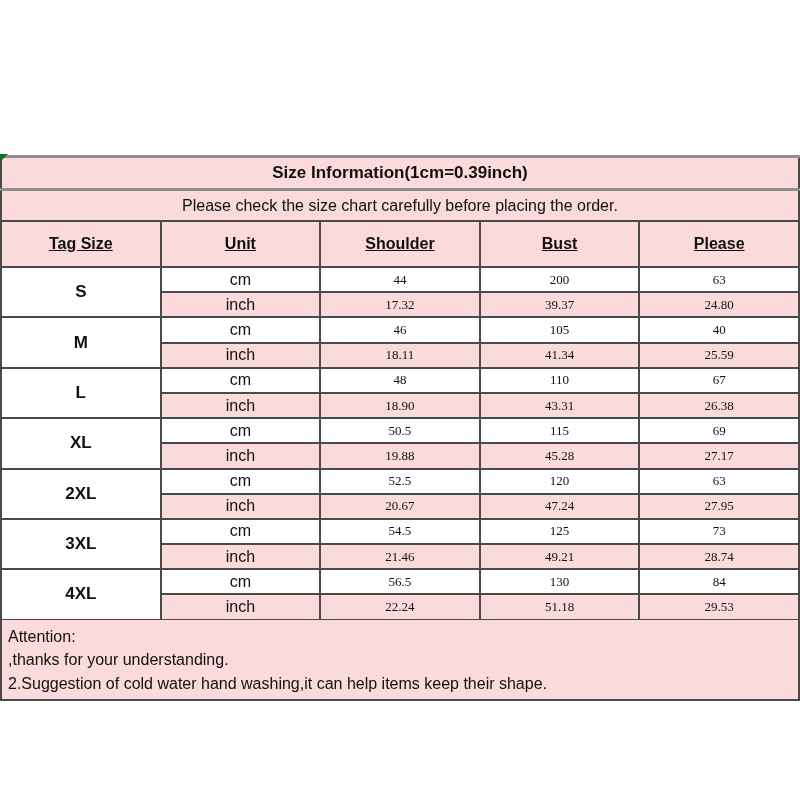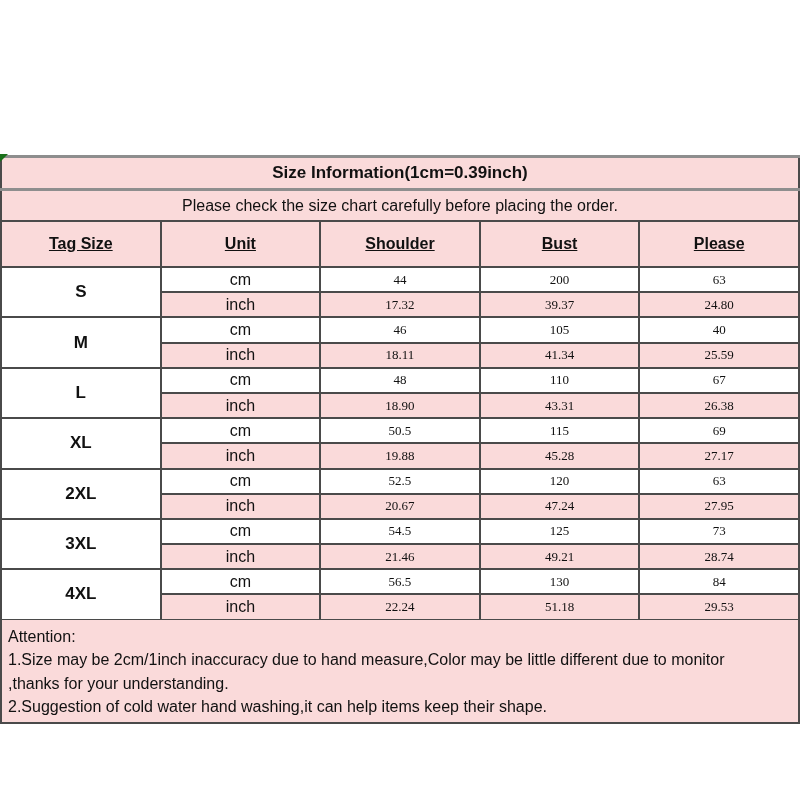--- a/index.html
+++ b/index.html
@@ -218,18 +218,17 @@
       <td class="cell-unit">inch</td>
       <td class="cell-num">22.24</td>
       <td class="cell-num">51.18</td>
       <td class="cell-num">29.53</td>
     </tr>
   </tbody>
     </table>
 
   <div class="attention-box">
     <div>Attention:</div>
-    <div>1.Size may be 2cm/1inch inaccuracy due to hand measure,Color may be little different due to monitor</div>
     <div>,thanks for your understanding.</div>
     <div>2.Suggestion of cold water hand washing,it can help items keep their shape.</div>
   </div>
 
 </div>
 
 </body></html>

